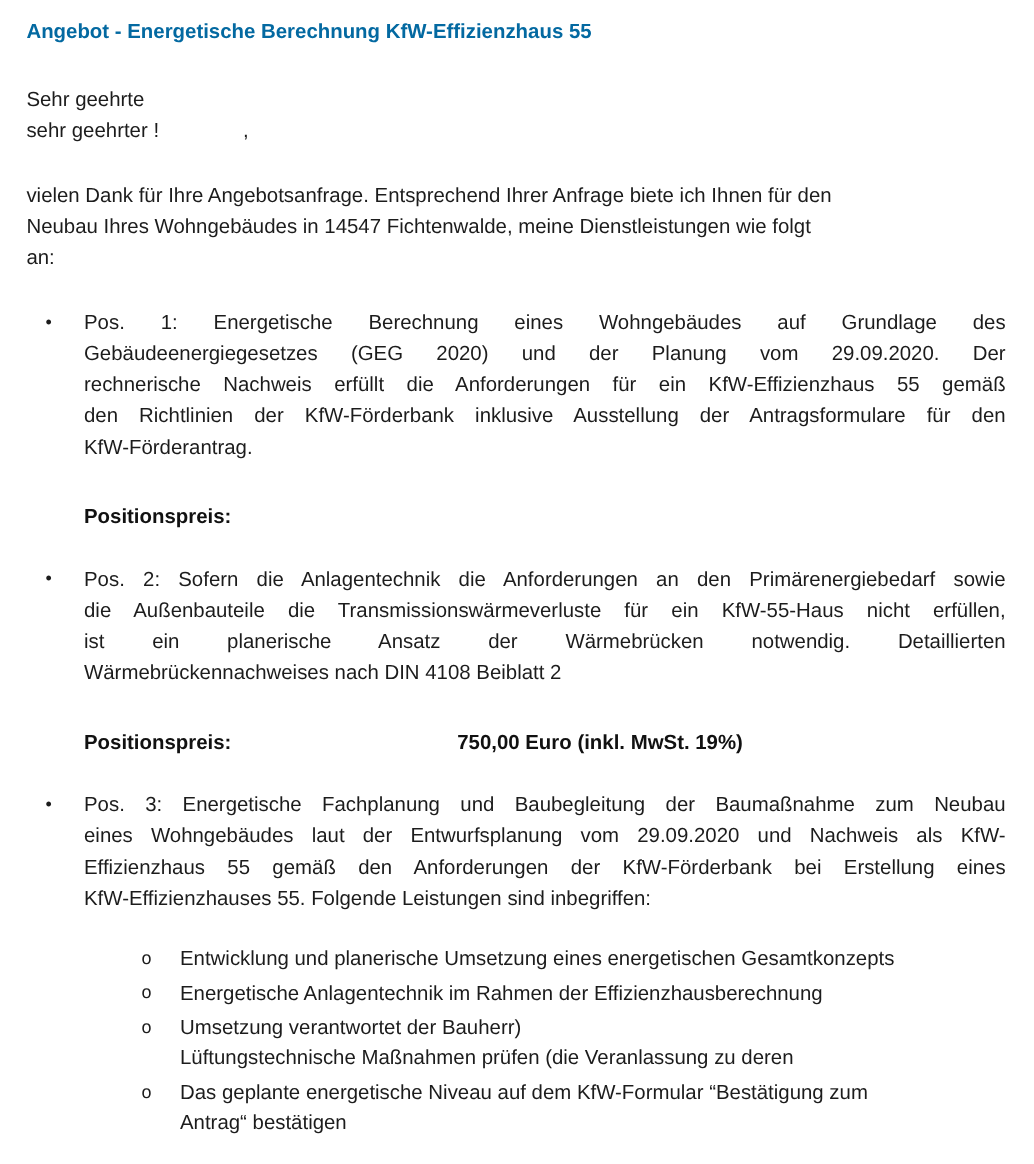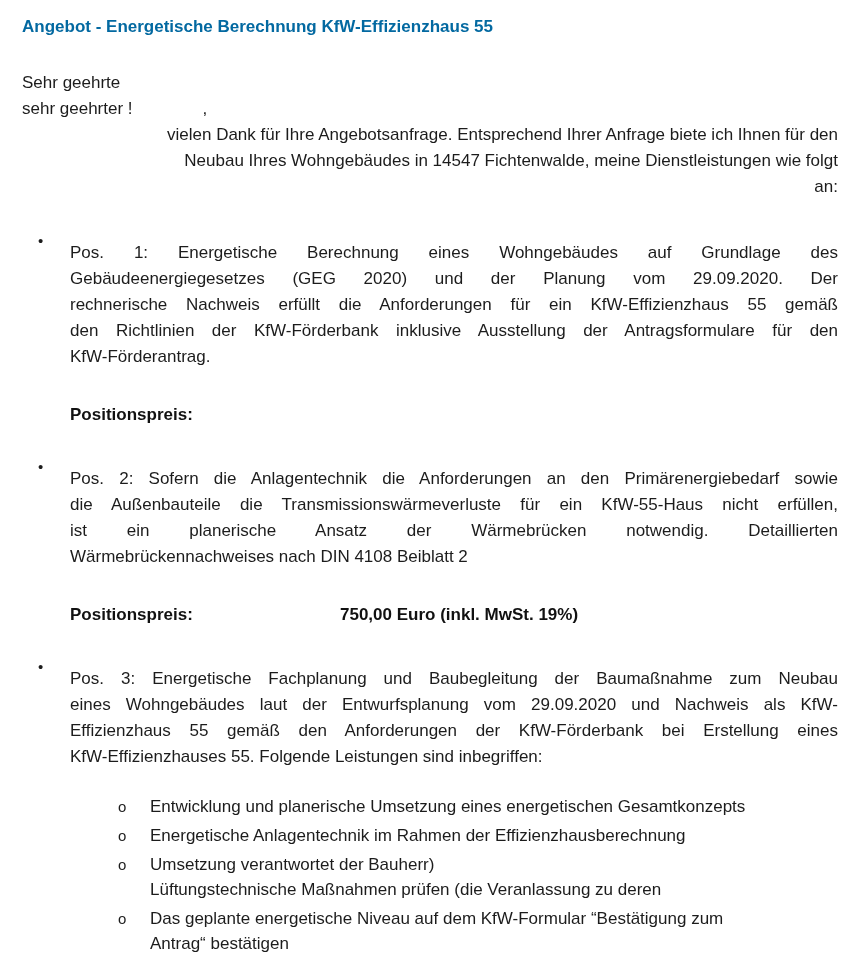--- a/index.html
+++ b/index.html
@@ -20,39 +20,39 @@
 
   .line { white-space: nowrap; }
   .just { text-align: justify; text-align-last: justify; white-space: normal; }
 
   .title {
     font-weight: 700;
     color: #0369a1;
     margin-bottom: 30px;
   }
 
-  .salutation { }
+  .salutation { margin-bottom: 28px; }
   .redaction-gap { display: inline-block; width: 70px; }
 
-  .intro { margin-bottom: 28px; text-align: right; }
+  .intro { margin-bottom: 28px; }
 
   .bullet-item { display: flex; padding-left: 16px; }
   .bullet-marker { width: 32px; flex: none; font-size: 15px; }
-  .bullet-content { flex: 1; min-width: 0; margin-top: 12px; }
+  .bullet-content { flex: 1; min-width: 0; }
 
   .price-row { display: flex; font-weight: 700; padding-left: 48px; color: #111111; }
   .price-label { width: 270px; flex: none; }
 
   .sub-list { padding-left: 96px; }
   .sub-item { display: flex; line-height: 25px; margin-bottom: 4px; }
   .sub-marker { width: 32px; flex: none; font-size: 15px; }
   .sub-content { flex: 1; min-width: 0; }
 
   .mb32 { margin-bottom: 32px; }
-  .mb26 { margin-bottom: 26px; }
+  .mb26 { margin-bottom: 26px; gap: 41px; }
   .mb24 { margin-bottom: 24px; }
 </style>
 </head>
 <body>
 
 <div class="doc">
 
   <div class="title line">Angebot - Energetische Berechnung KfW-Effizienzhaus 55</div>
 
   <div class="salutation">

